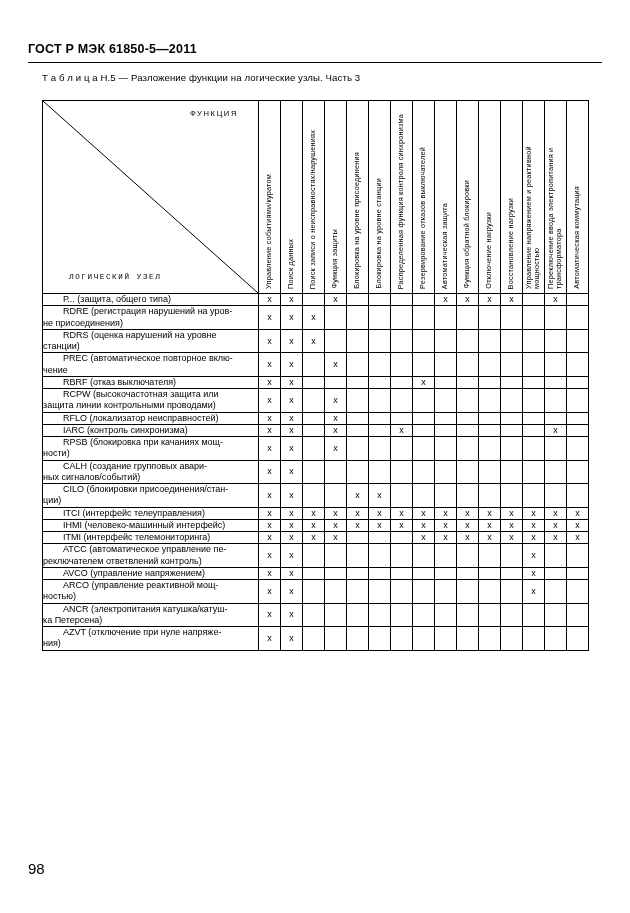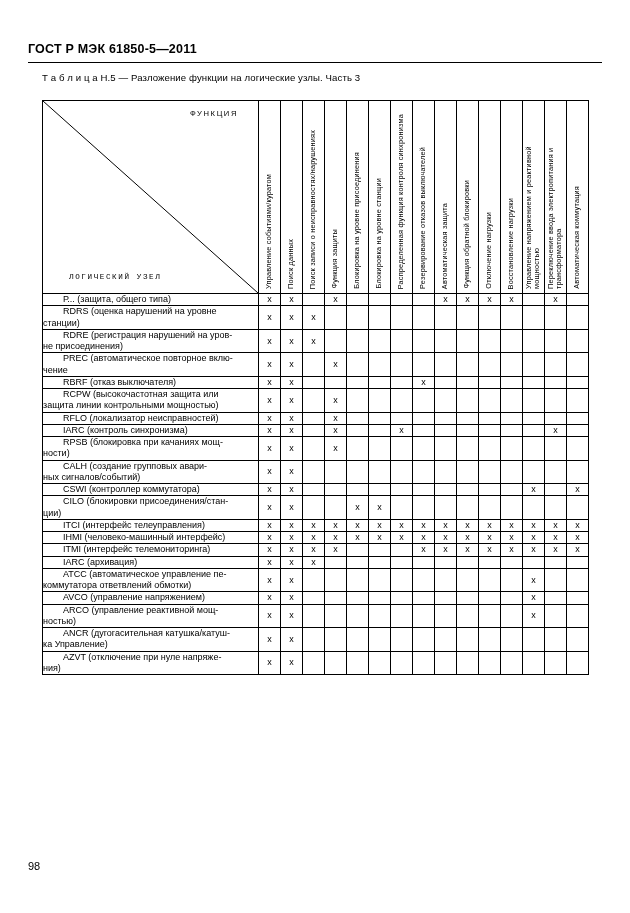--- a/index.html
+++ b/index.html
@@ -42,21 +42,21 @@
     left: 42px;
     top: 72px;
     font-size: 9.6px;
     letter-spacing: 0.1px;
     white-space: nowrap;
   }
   .page-number {
     position: absolute;
     left: 28px;
     top: 860px;
-    font-size: 11px;
+    font-size: 15px;
     text-align: right;
   }
 
   table.matrix {
     position: absolute;
     left: 42px;
     top: 100px;
     border-collapse: collapse;
     table-layout: fixed;
     width: 546px;
@@ -266,56 +266,56 @@
           <td class="cellx"></td>
           <td class="cellx">х</td>
           <td class="cellx">х</td>
           <td class="cellx">х</td>
           <td class="cellx">х</td>
           <td class="cellx"></td>
           <td class="cellx">х</td>
           <td class="cellx"></td>
         </tr>
         <tr>
+          <td class="rowlabel"><span class="indent">RDRE (регистрация нарушений на уров-</span><br><span>не присоединения)</span></td>
+          <td class="cellx">х</td>
+          <td class="cellx">х</td>
+          <td class="cellx">х</td>
+          <td class="cellx"></td>
+          <td class="cellx"></td>
+          <td class="cellx"></td>
+          <td class="cellx"></td>
+          <td class="cellx"></td>
+          <td class="cellx"></td>
+          <td class="cellx"></td>
+          <td class="cellx"></td>
+          <td class="cellx"></td>
+          <td class="cellx"></td>
+          <td class="cellx"></td>
+          <td class="cellx"></td>
+        </tr>
+        <tr>
           <td class="rowlabel"><span class="indent">RDRS (оценка нарушений на уровне</span><br><span>станции)</span></td>
           <td class="cellx">х</td>
           <td class="cellx">х</td>
           <td class="cellx">х</td>
           <td class="cellx"></td>
           <td class="cellx"></td>
           <td class="cellx"></td>
           <td class="cellx"></td>
           <td class="cellx"></td>
           <td class="cellx"></td>
           <td class="cellx"></td>
           <td class="cellx"></td>
           <td class="cellx"></td>
           <td class="cellx"></td>
           <td class="cellx"></td>
           <td class="cellx"></td>
         </tr>
         <tr>
-          <td class="rowlabel"><span class="indent">RDRE (регистрация нарушений на уров-</span><br><span>не присоединения)</span></td>
-          <td class="cellx">х</td>
-          <td class="cellx">х</td>
-          <td class="cellx">х</td>
-          <td class="cellx"></td>
-          <td class="cellx"></td>
-          <td class="cellx"></td>
-          <td class="cellx"></td>
-          <td class="cellx"></td>
-          <td class="cellx"></td>
-          <td class="cellx"></td>
-          <td class="cellx"></td>
-          <td class="cellx"></td>
-          <td class="cellx"></td>
-          <td class="cellx"></td>
-          <td class="cellx"></td>
-        </tr>
-        <tr>
           <td class="rowlabel"><span class="indent">PREC (автоматическое повторное вклю-</span><br><span>чение</span></td>
           <td class="cellx">х</td>
           <td class="cellx">х</td>
           <td class="cellx"></td>
           <td class="cellx">х</td>
           <td class="cellx"></td>
           <td class="cellx"></td>
           <td class="cellx"></td>
           <td class="cellx"></td>
           <td class="cellx"></td>
@@ -338,21 +338,21 @@
           <td class="cellx">х</td>
           <td class="cellx"></td>
           <td class="cellx"></td>
           <td class="cellx"></td>
           <td class="cellx"></td>
           <td class="cellx"></td>
           <td class="cellx"></td>
           <td class="cellx"></td>
         </tr>
         <tr>
-          <td class="rowlabel"><span class="indent">RCPW (высокочастотная защита или</span><br><span>защита линии контрольными мощностью)</span></td>
+          <td class="rowlabel"><span class="indent">RCPW (высокочастотная защита или</span><br><span>защита линии контрольными проводами)</span></td>
           <td class="cellx">х</td>
           <td class="cellx">х</td>
           <td class="cellx"></td>
           <td class="cellx">х</td>
           <td class="cellx"></td>
           <td class="cellx"></td>
           <td class="cellx"></td>
           <td class="cellx"></td>
           <td class="cellx"></td>
           <td class="cellx"></td>
@@ -428,38 +428,20 @@
           <td class="cellx"></td>
           <td class="cellx"></td>
           <td class="cellx"></td>
           <td class="cellx"></td>
           <td class="cellx"></td>
           <td class="cellx"></td>
           <td class="cellx"></td>
           <td class="cellx"></td>
         </tr>
         <tr>
-          <td class="rowlabel"><span class="indent">CSWI (контроллер коммутатора)</span></td>
-          <td class="cellx">х</td>
-          <td class="cellx">х</td>
-          <td class="cellx"></td>
-          <td class="cellx"></td>
-          <td class="cellx"></td>
-          <td class="cellx"></td>
-          <td class="cellx"></td>
-          <td class="cellx"></td>
-          <td class="cellx"></td>
-          <td class="cellx"></td>
-          <td class="cellx"></td>
-          <td class="cellx"></td>
-          <td class="cellx">х</td>
-          <td class="cellx"></td>
-          <td class="cellx">х</td>
-        </tr>
-        <tr>
           <td class="rowlabel"><span class="indent">CILO (блокировки присоединения/стан-</span><br><span>ции)</span></td>
           <td class="cellx">х</td>
           <td class="cellx">х</td>
           <td class="cellx"></td>
           <td class="cellx"></td>
           <td class="cellx">х</td>
           <td class="cellx">х</td>
           <td class="cellx"></td>
           <td class="cellx"></td>
           <td class="cellx"></td>
@@ -518,39 +500,21 @@
           <td class="cellx">х</td>
           <td class="cellx">х</td>
           <td class="cellx">х</td>
           <td class="cellx">х</td>
           <td class="cellx">х</td>
           <td class="cellx">х</td>
           <td class="cellx">х</td>
           <td class="cellx">х</td>
         </tr>
         <tr>
-          <td class="rowlabel"><span class="indent">IARC (архивация)</span></td>
-          <td class="cellx">х</td>
-          <td class="cellx">х</td>
-          <td class="cellx">х</td>
-          <td class="cellx"></td>
-          <td class="cellx"></td>
-          <td class="cellx"></td>
-          <td class="cellx"></td>
-          <td class="cellx"></td>
-          <td class="cellx"></td>
-          <td class="cellx"></td>
-          <td class="cellx"></td>
-          <td class="cellx"></td>
-          <td class="cellx"></td>
-          <td class="cellx"></td>
-          <td class="cellx"></td>
-        </tr>
-        <tr>
-          <td class="rowlabel"><span class="indent">ATCC (автоматическое управление пе-</span><br><span>коммутатора ответвлений обмотки)</span></td>
+          <td class="rowlabel"><span class="indent">ATCC (автоматическое управление пе-</span><br><span>реключателем ответвлений контроль)</span></td>
           <td class="cellx">х</td>
           <td class="cellx">х</td>
           <td class="cellx"></td>
           <td class="cellx"></td>
           <td class="cellx"></td>
           <td class="cellx"></td>
           <td class="cellx"></td>
           <td class="cellx"></td>
           <td class="cellx"></td>
           <td class="cellx"></td>
@@ -590,21 +554,21 @@
           <td class="cellx"></td>
           <td class="cellx"></td>
           <td class="cellx"></td>
           <td class="cellx"></td>
           <td class="cellx"></td>
           <td class="cellx">х</td>
           <td class="cellx"></td>
           <td class="cellx"></td>
         </tr>
         <tr>
-          <td class="rowlabel"><span class="indent">ANCR (дугогасительная катушка/катуш-</span><br><span>ка Управление)</span></td>
+          <td class="rowlabel"><span class="indent">ANCR (электропитания катушка/катуш-</span><br><span>ка Петерсена)</span></td>
           <td class="cellx">х</td>
           <td class="cellx">х</td>
           <td class="cellx"></td>
           <td class="cellx"></td>
           <td class="cellx"></td>
           <td class="cellx"></td>
           <td class="cellx"></td>
           <td class="cellx"></td>
           <td class="cellx"></td>
           <td class="cellx"></td>

